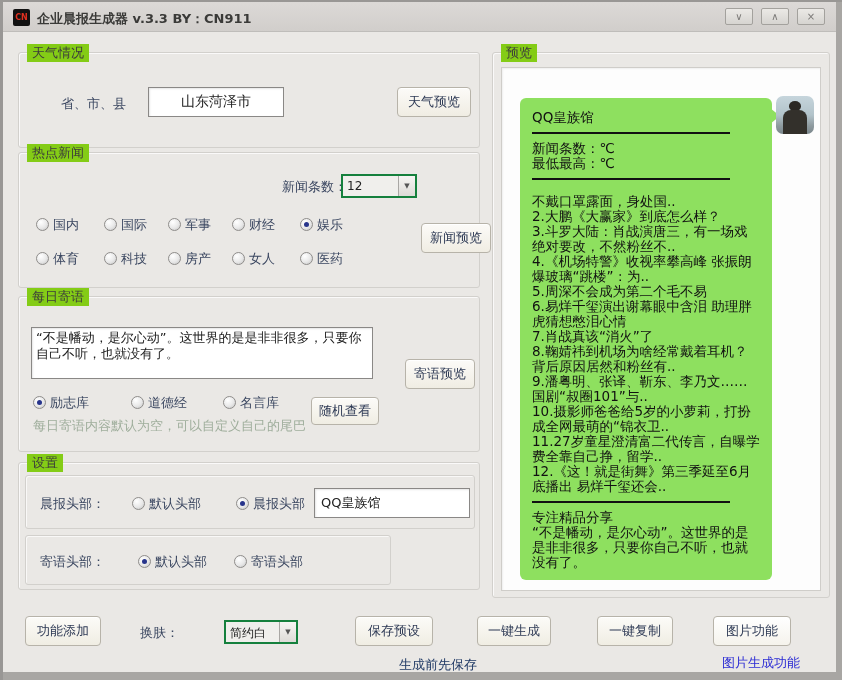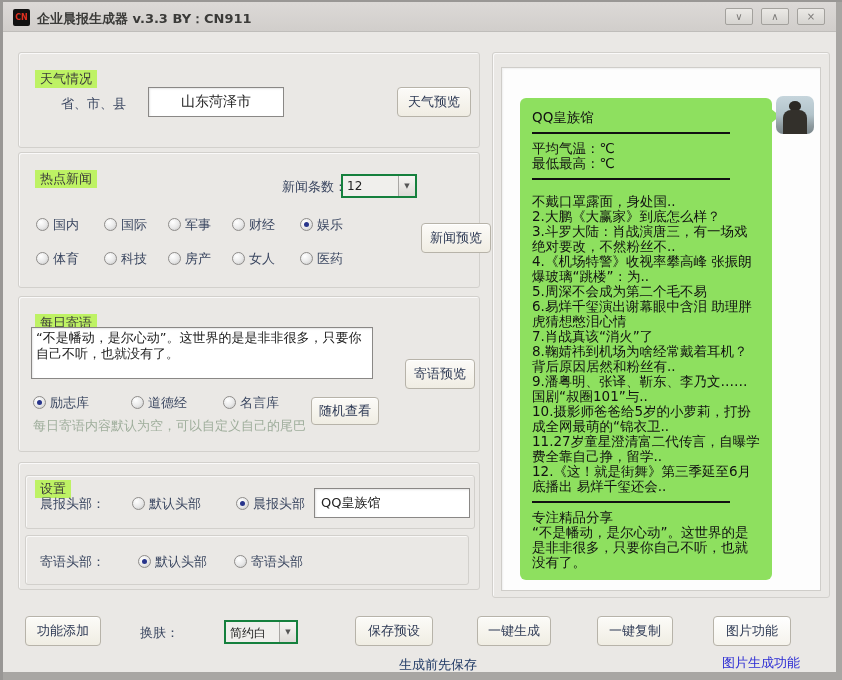--- a/index.html
+++ b/index.html
@@ -11,22 +11,22 @@
     background:linear-gradient(#dcd9d7,#d1cecb);border-bottom:1px solid #bfbdba;}
   .app-icon{position:absolute;left:10px;top:7px;width:17px;height:17px;background:#111;
     color:#e03020;font-size:8px;font-weight:bold;text-align:center;line-height:17px;border-radius:2px;}
   .app-title{position:absolute;left:34px;top:8px;font-size:13px;font-weight:bold;color:#3a3a38;}
   .winbtn{position:absolute;top:6px;width:28px;height:17px;border:1px solid #a3a19d;border-radius:2px;
     background:linear-gradient(#ebe9e6,#d6d4d0);color:#7b7977;font-size:10px;line-height:15px;text-align:center;cursor:default;}
   .winbtn.min{left:722px;} .winbtn.max{left:758px;} .winbtn.close{left:794px;}
   
   .group{position:absolute;border:1px solid #d2d0cc;border-radius:3px;
     box-shadow:inset 1px 1px 0 rgba(255,255,255,.75);}
-  .group>.legend{position:absolute;top:-9px;left:16px;background:#bef264;padding:0 5px;
-    font-size:13px;color:#3d3d3b;margin-top:26px;}
+  .group>.legend{position:absolute;top:-9px;left:8px;background:#84cc16;padding:0 5px;
+    font-size:13px;color:#3d3d3b;}
   .g-weather{left:18px;top:52px;width:462px;height:96px;}
   .g-news{left:18px;top:152px;width:462px;height:136px;}
   .g-message{left:18px;top:296px;width:462px;height:156px;}
   .g-settings{left:18px;top:462px;width:462px;height:128px;}
   .g-preview{left:492px;top:52px;width:338px;height:546px;padding-left:40px;}
   .subbox{position:absolute;border:1px solid #d2d0cc;border-radius:3px;
     box-shadow:inset 1px 1px 0 rgba(255,255,255,.7);}
   
   .lbl{position:absolute;font-size:13px;color:#3a4660;white-space:nowrap;}
   .field{position:absolute;border:1px solid #8a8886;background:#fff;font-size:13px;color:#222;
@@ -117,36 +117,36 @@
   </div>
 
   <div class="group g-settings">
     <span class="legend">设置</span>
     <div class="subbox" style="left:6px;top:12px;width:450px;height:54px;">
       <span class="lbl" style="left:14px;top:19px;">晨报头部：</span>
       <span class="radio-item" style="left:106px;top:19px;"><span class="radio"></span><span>默认头部</span></span>
       <span class="radio-item" style="left:210px;top:19px;"><span class="radio checked"></span><span>晨报头部</span></span>
       <input class="field" style="left: 288px; top: 12px; width: 156px; height: 30px;" value="QQ皇族馆">
     </div>
-    <div class="subbox" style="left:6px;top:72px;width:444px;height:50px;">
+    <div class="subbox" style="left:6px;top:72px;width:366px;height:50px;">
       <span class="lbl" style="left:14px;top:17px;">寄语头部：</span>
       <span class="radio-item" style="left:112px;top:17px;"><span class="radio checked"></span><span>默认头部</span></span>
       <span class="radio-item" style="left:208px;top:17px;"><span class="radio"></span><span>寄语头部</span></span>
     </div>
   </div>
 
   <div class="group g-preview">
     <span class="legend">预览</span>
     <div class="preview-panel">
       <div class="bubble">
         <div class="tail"></div>
         <div class="btitle">QQ皇族馆</div>
         <div class="sep"></div>
         <div>
-            <div>平均气温：℃</div>
+            <div>新闻条数：℃</div>
             <div>最低最高：℃</div>
           </div>
         <div class="sep"></div>
         <div class="news">
             <div>不戴口罩露面，身处国..</div>
             <div>2.大鹏《大赢家》到底怎么样？</div>
             <div>3.斗罗大陆：肖战演唐三，有一场戏绝对要改，不然粉丝不..</div>
             <div>4.《机场特警》收视率攀高峰 张振朗爆玻璃“跳楼”：为..</div>
             <div>5.周深不会成为第二个毛不易</div>
             <div>6.易烊千玺演出谢幕眼中含泪 助理胖虎猜想憋泪心情</div>

